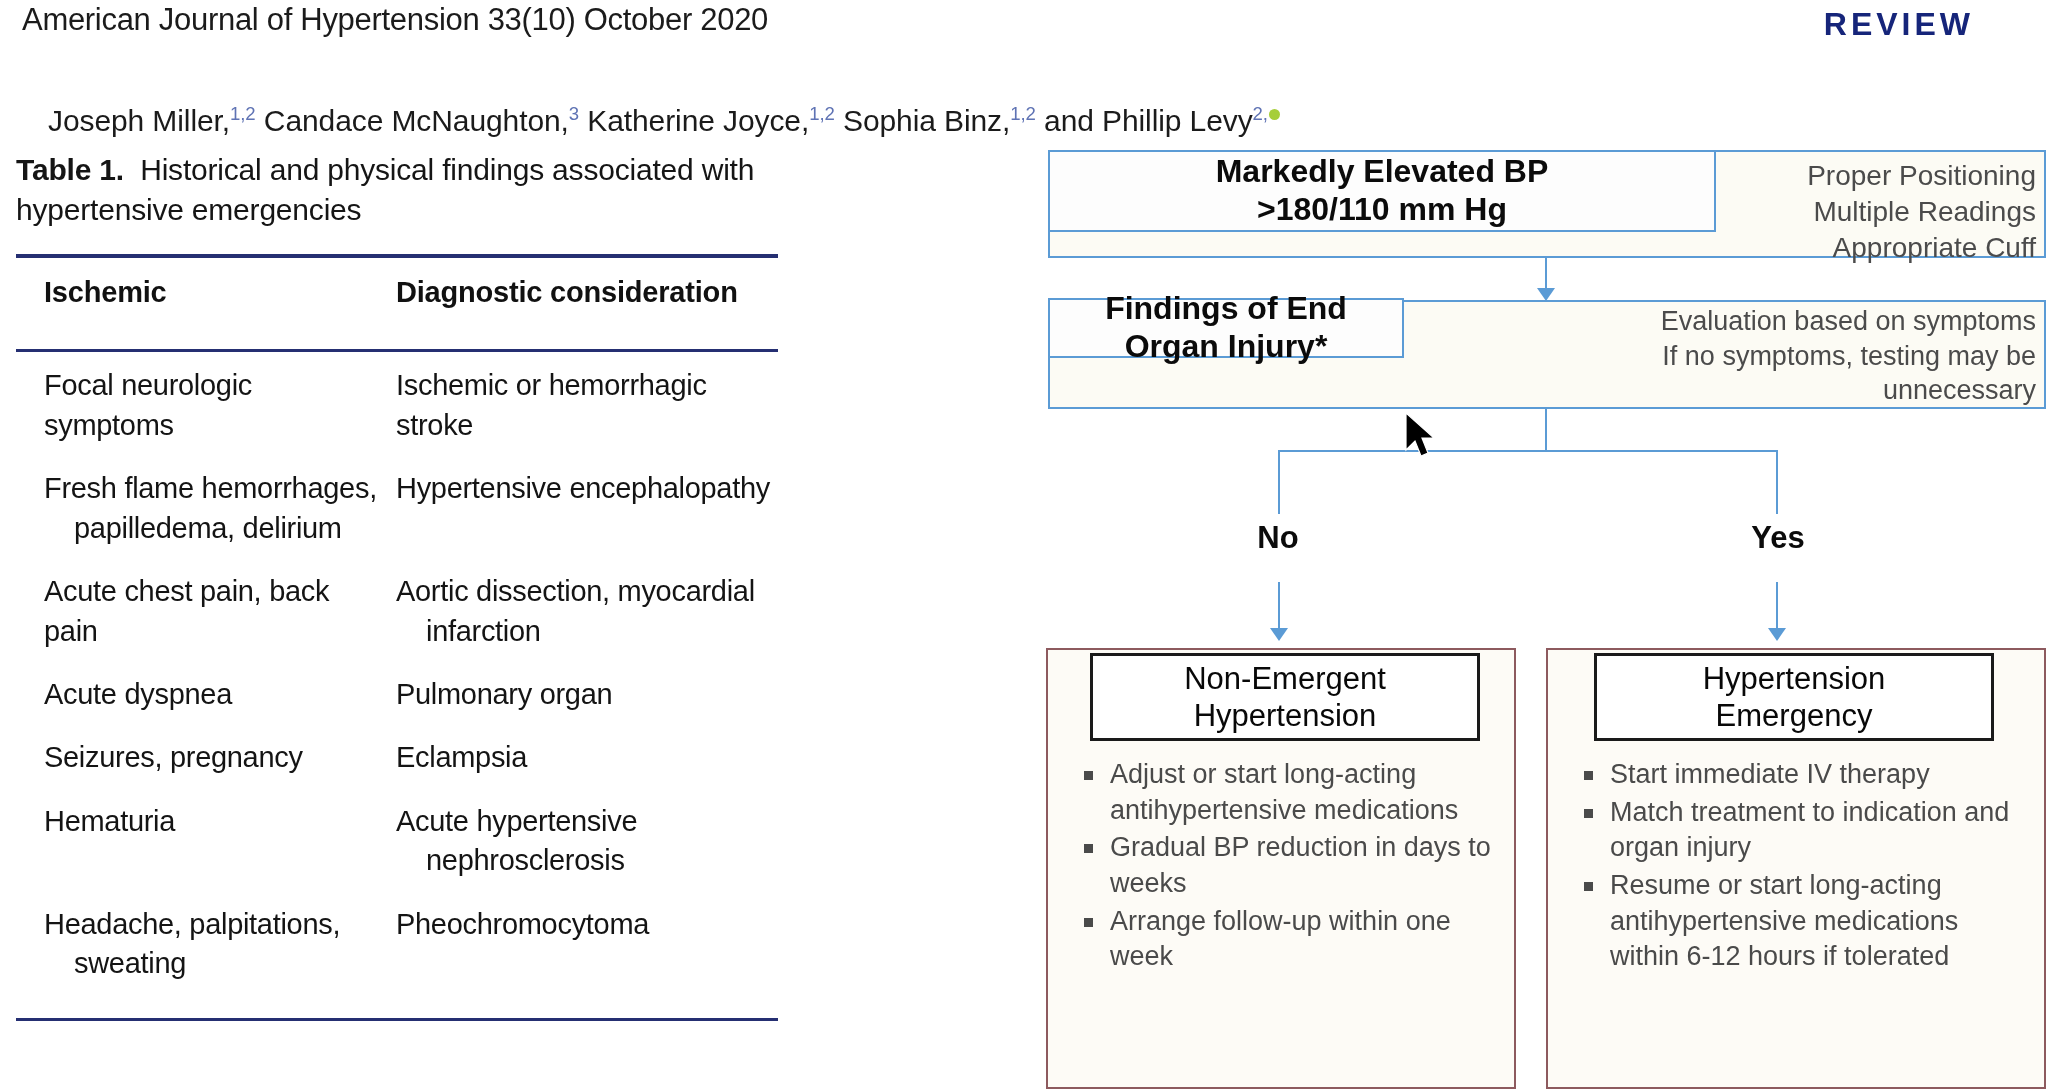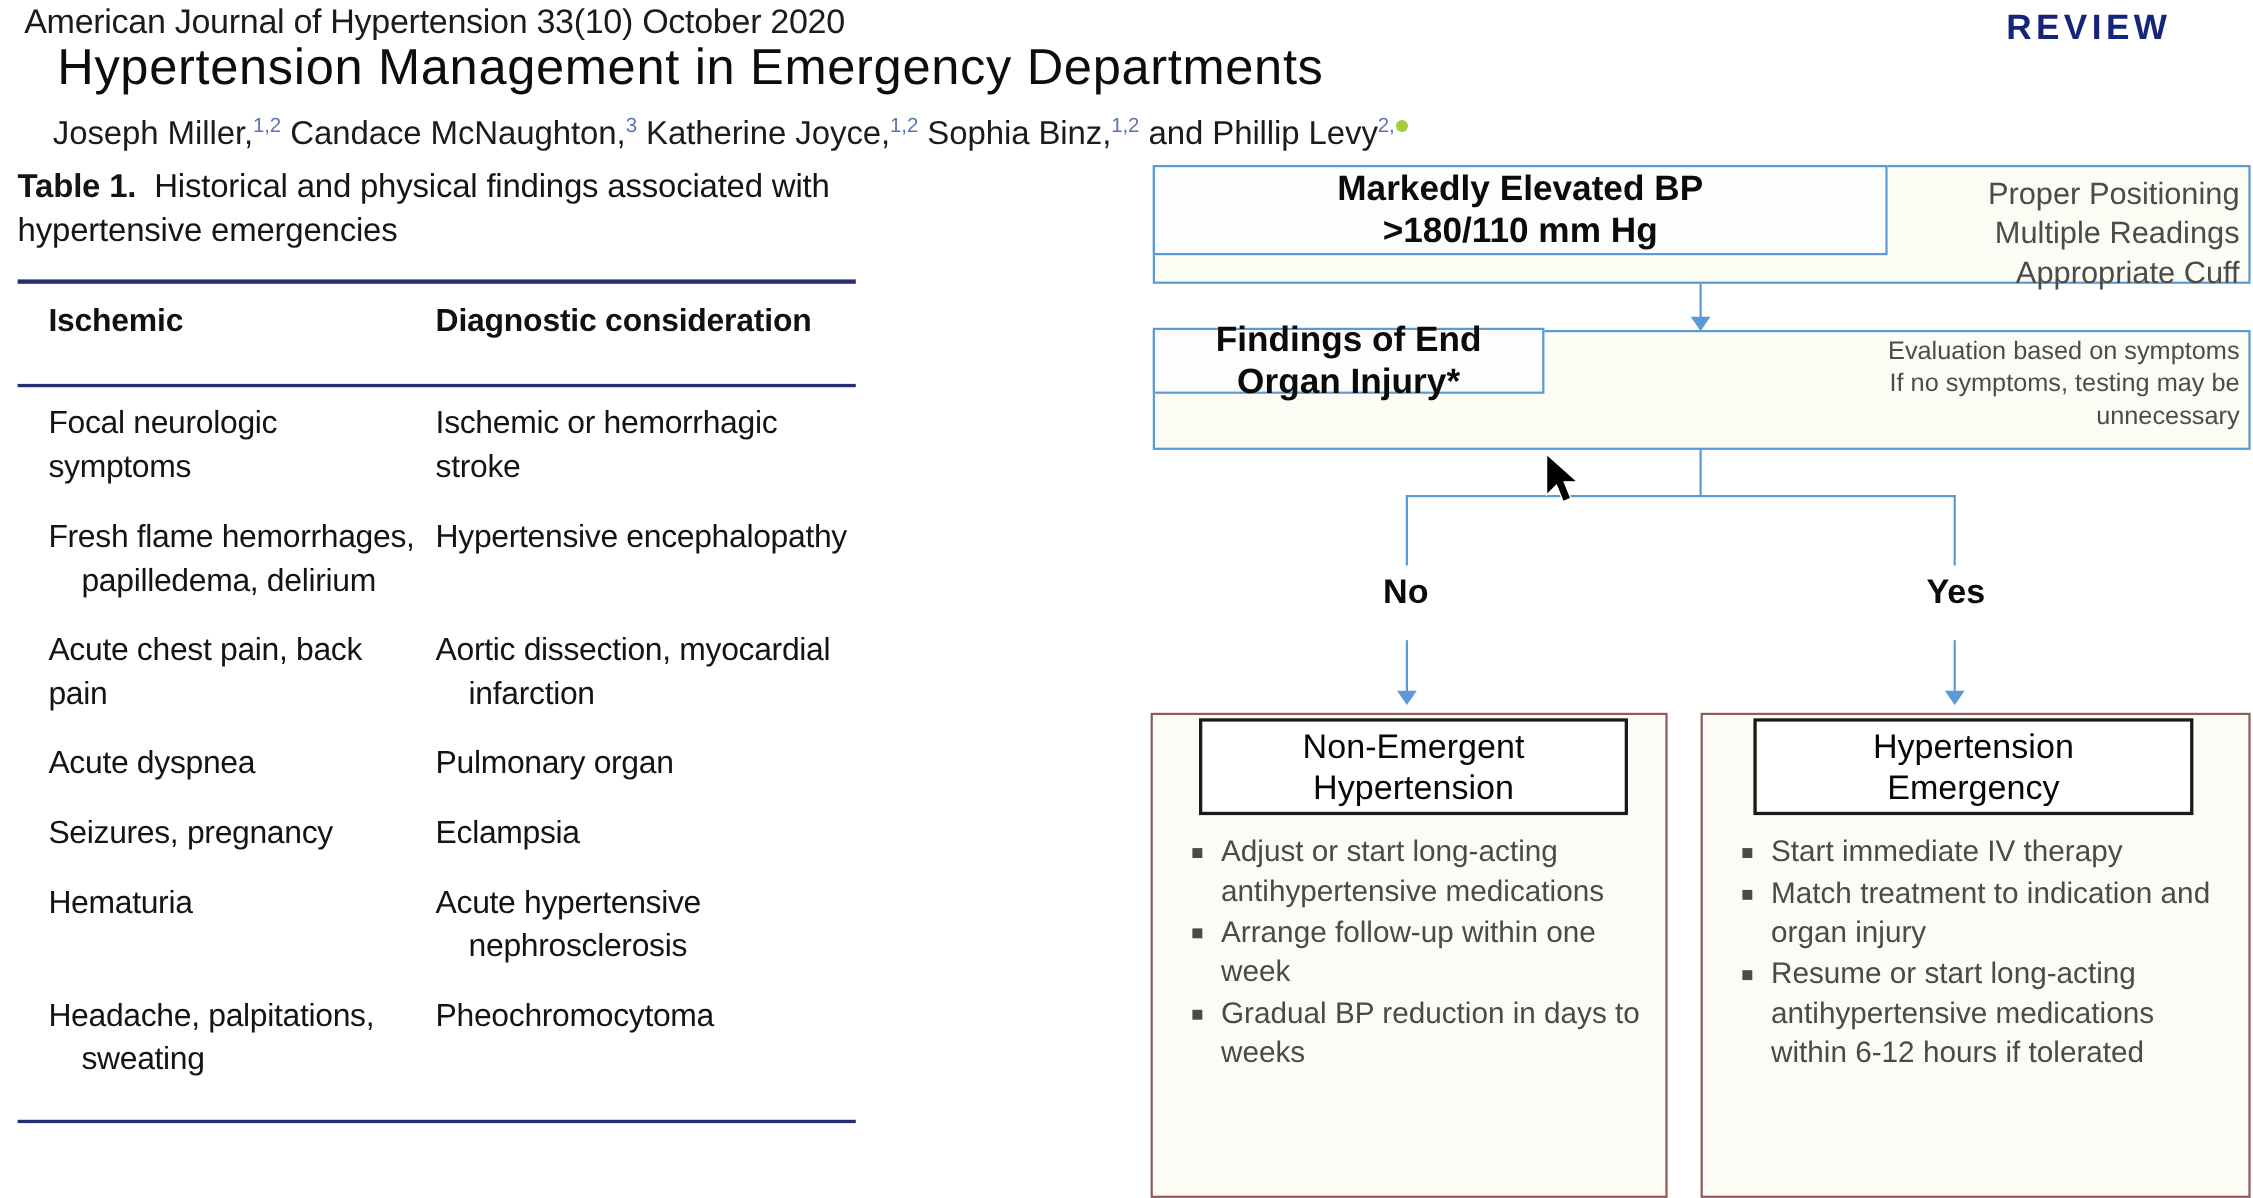--- a/index.html
+++ b/index.html
@@ -140,21 +140,21 @@
     left: 2px; top: 0px; width: 668px; height: 82px;
     font-size: 32px; line-height: 1.18;
   }
   #box1-side { left: 690px; top: 8px; width: 300px; font-size: 28px; }
 
   #box2-outer { left: 2px; top: 150px; width: 998px; height: 109px; }
   #box2-main {
     left: 2px; top: 148px; width: 356px; height: 60px;
     font-size: 32px; line-height: 1.18;
   }
-  #box2-side { left: 376px; top: 154px; width: 614px; font-size: 23px; }
+  #box2-side { left: 376px; top: 154px; width: 614px; font-size: 27px; }
 
   
   .conn { position: absolute; background: #5b9bd5; }
   .vline { width: 2px; }
   .hline { height: 2px; }
   .arrowhead {
     position: absolute;
     width: 0; height: 0;
     border-left: 9px solid transparent;
     border-right: 9px solid transparent;
@@ -221,21 +221,20 @@
 
   
   #cursor { position: absolute; left: 1404px; top: 412px; width: 34px; height: 48px; }
 </style>
 </head>
 <body>
 
 <div id="header">
   <div id="journal-line">American Journal of Hypertension 33(10) October 2020</div>
   <div id="review-tag">REVIEW</div>
-  <div id="article-title">Hypertension Management in Emergency Departments</div>
   <div id="author-line">
     <span>Joseph Miller,</span><sup>1,2</sup>
     <span>Candace McNaughton,</span><sup>3</sup>
     <span>Katherine Joyce,</span><sup>1,2</sup>
     <span>Sophia Binz,</span><sup>1,2</sup>
     <span>and Phillip Levy</span><sup>2,</sup><span class="orcid-dot"></span>
   </div>
 </div>
 
 <div id="table-panel">
@@ -328,22 +327,22 @@
 
   <div class="leaf" id="leafL"></div>
   <div class="leaf-title" id="leafL-title">
     <div>
       <div>Non-Emergent</div>
       <div>Hypertension</div>
     </div>
   </div>
   <ul class="leaf-list" id="leafL-list">
     <li>Adjust or start long-acting antihypertensive medications</li>
+    <li>Gradual BP reduction in days to weeks</li>
     <li>Arrange follow-up within one week</li>
-    <li>Gradual BP reduction in days to weeks</li>
   </ul>
 
   <div class="leaf" id="leafR"></div>
   <div class="leaf-title" id="leafR-title">
     <div>
       <div>Hypertension</div>
       <div>Emergency</div>
     </div>
   </div>
   <ul class="leaf-list" id="leafR-list">

